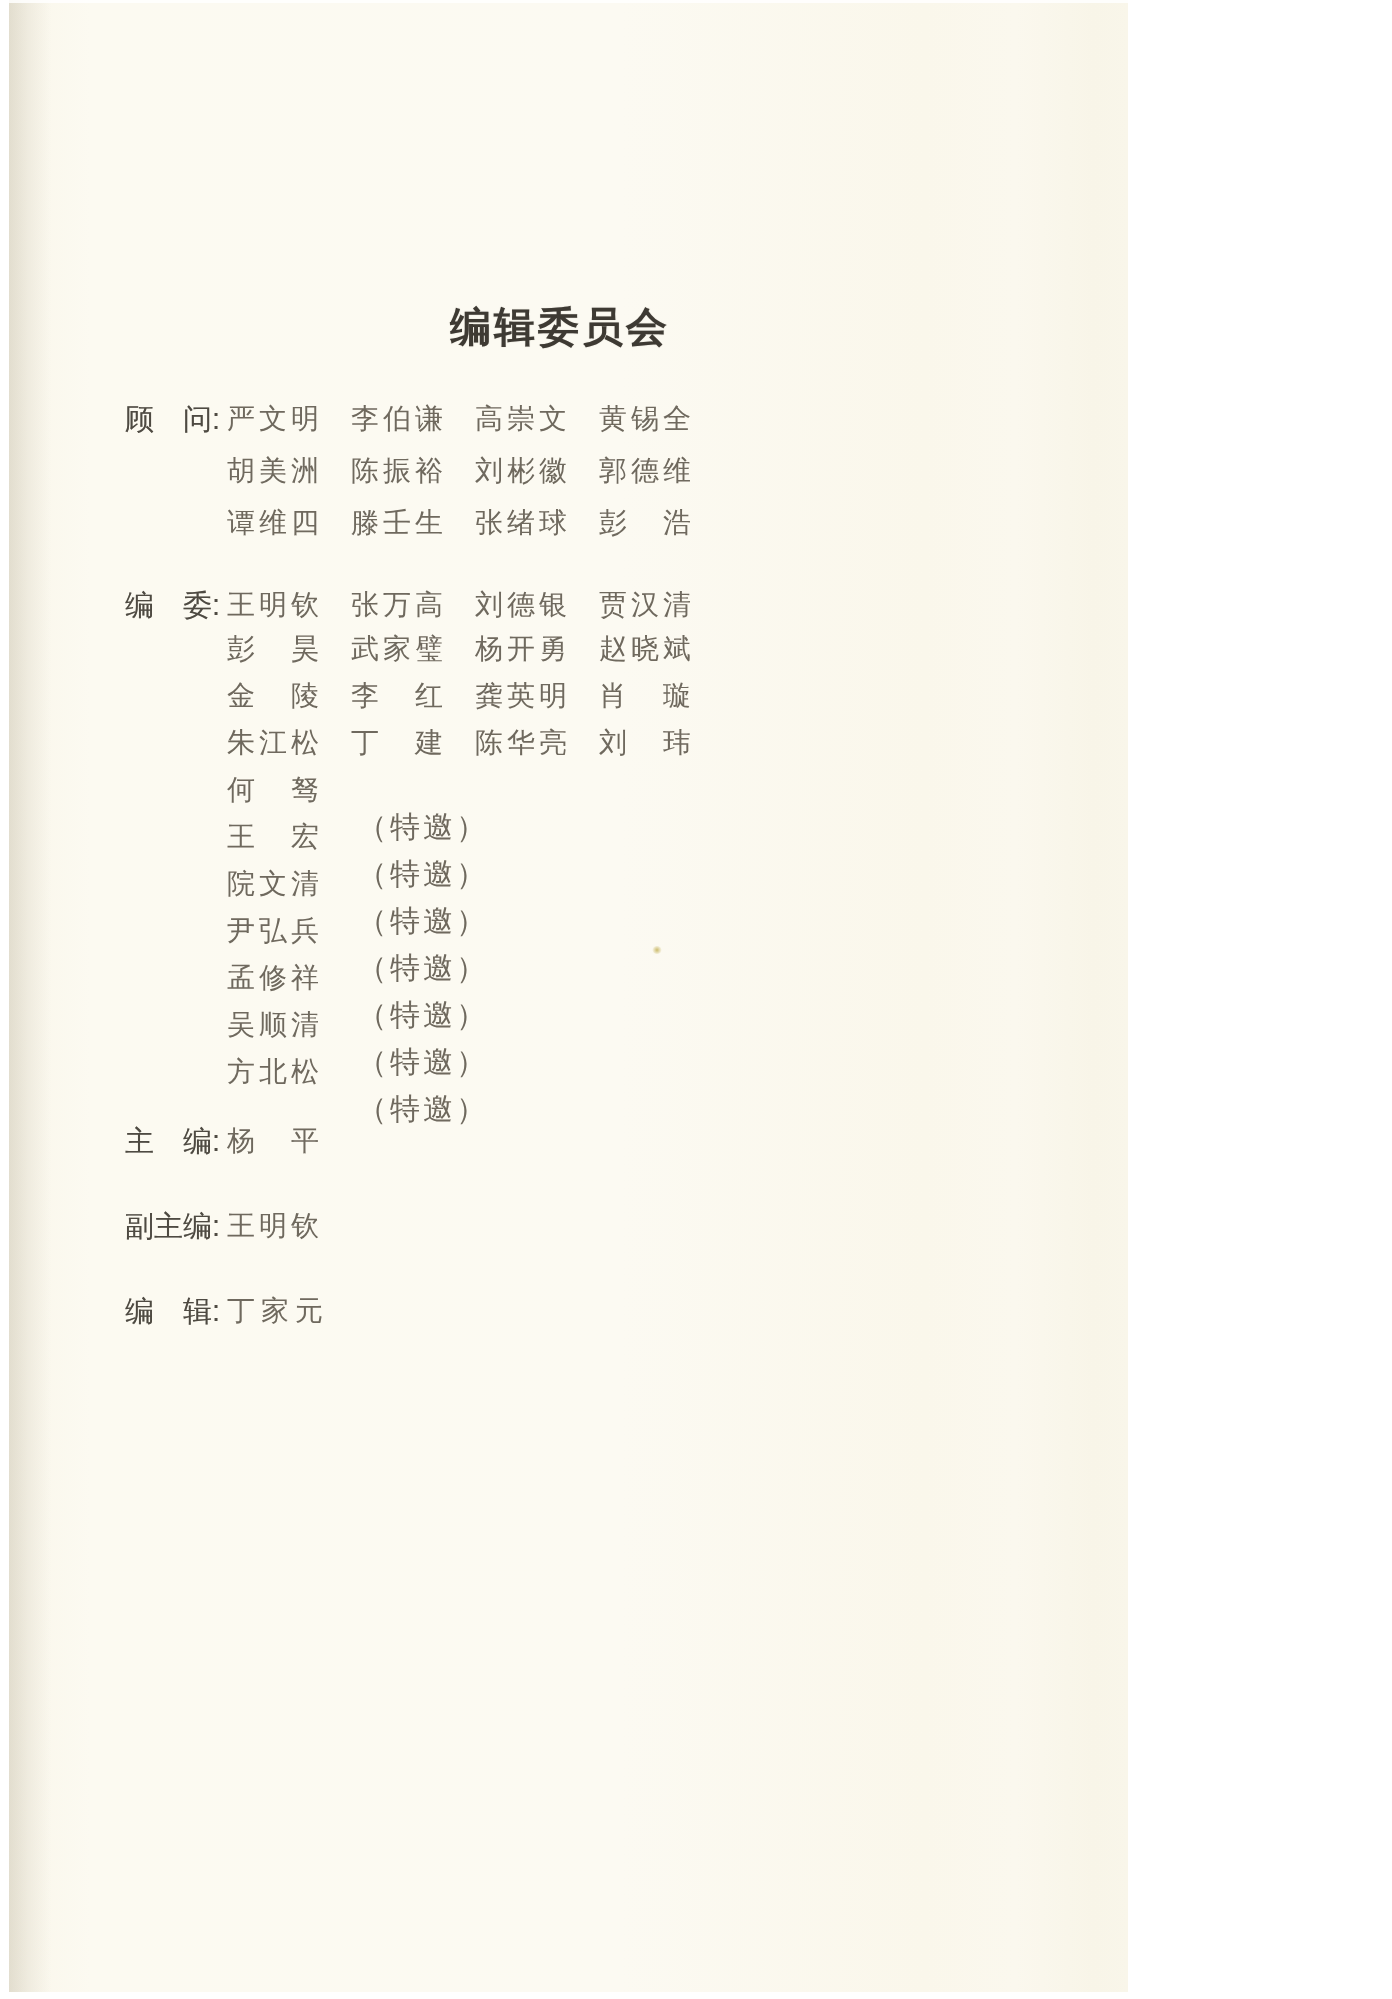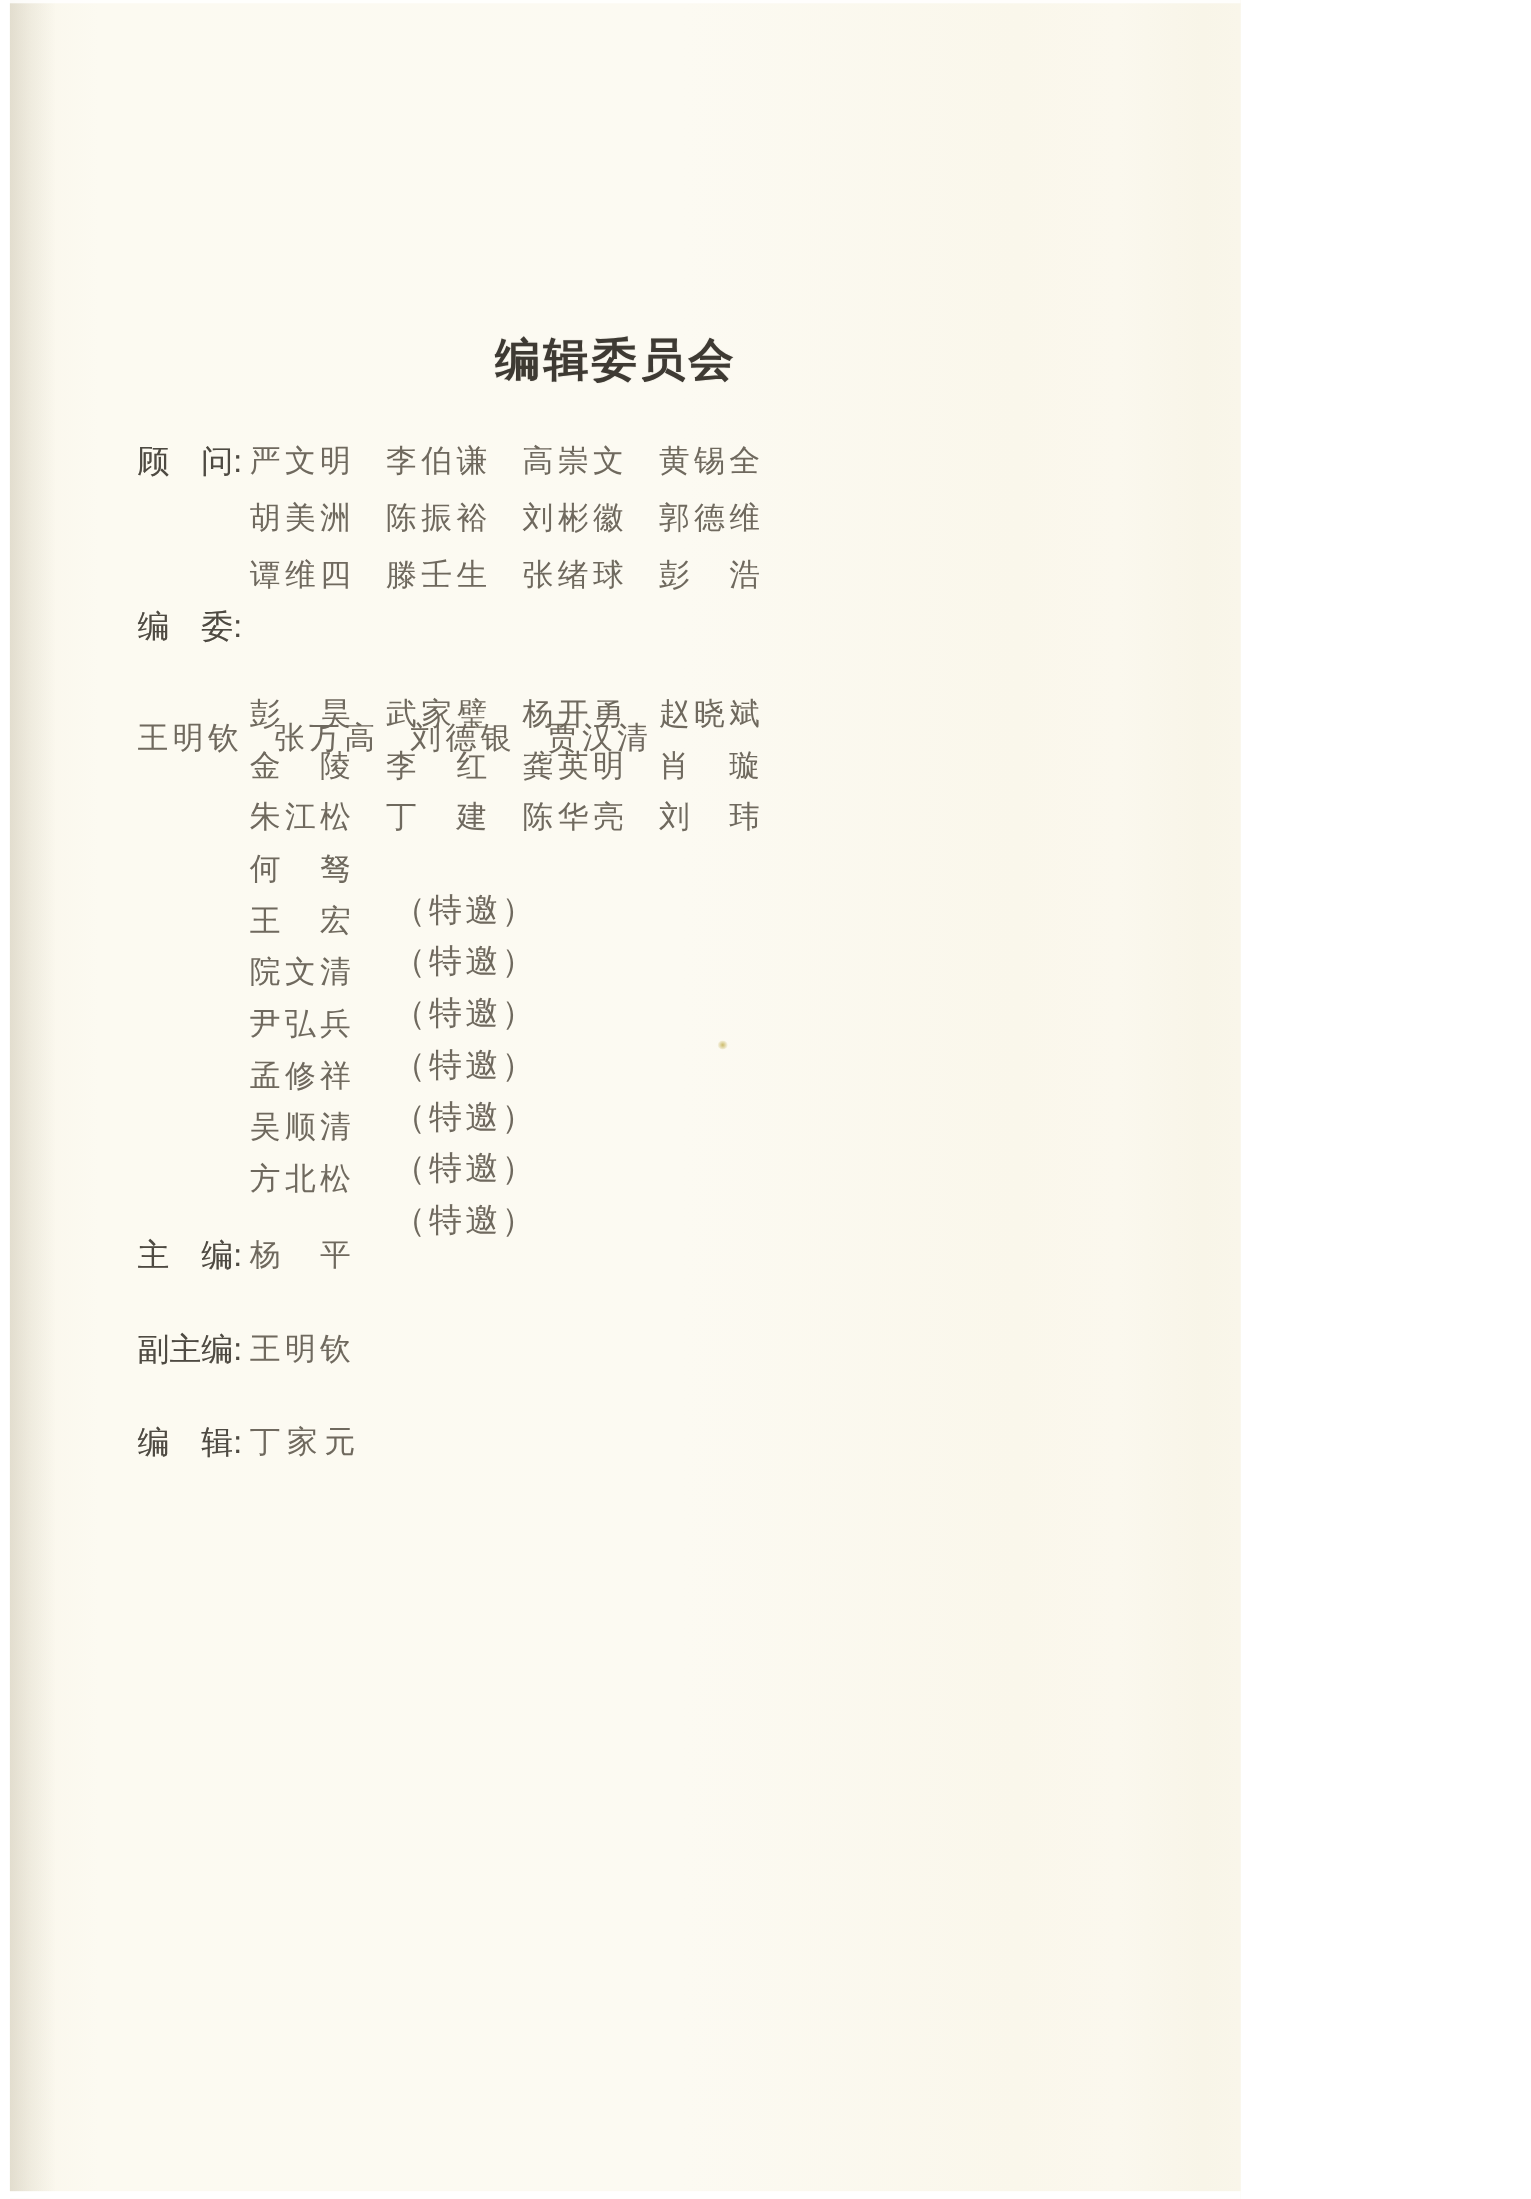--- a/index.html
+++ b/index.html
@@ -82,21 +82,21 @@
   <div class="row" style="top:504px;">
     <span class="label"></span>
     <span class="names">
       <span class="name">谭维四</span>
       <span class="name">滕壬生</span>
       <span class="name">张绪球</span>
       <span class="name">彭　浩</span>
     </span>
   </div>
 
-  <div class="row" style="top:550px;flex-direction:column;">
+  <div class="row" style="top:586px;">
     <span class="label">编　委:</span>
     <span class="names">
       <span class="name">王明钦</span>
       <span class="name">张万高</span>
       <span class="name">刘德银</span>
       <span class="name">贾汉清</span>
     </span>
   </div>
   <div class="row" style="top:630px;">
     <span class="label"></span>

